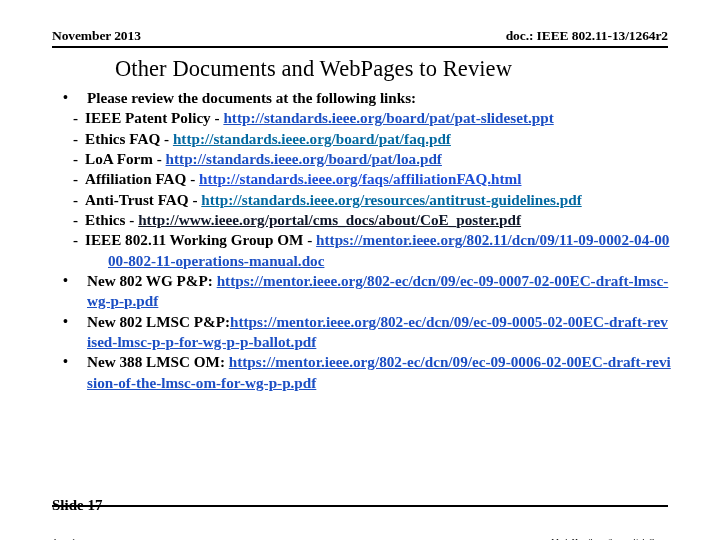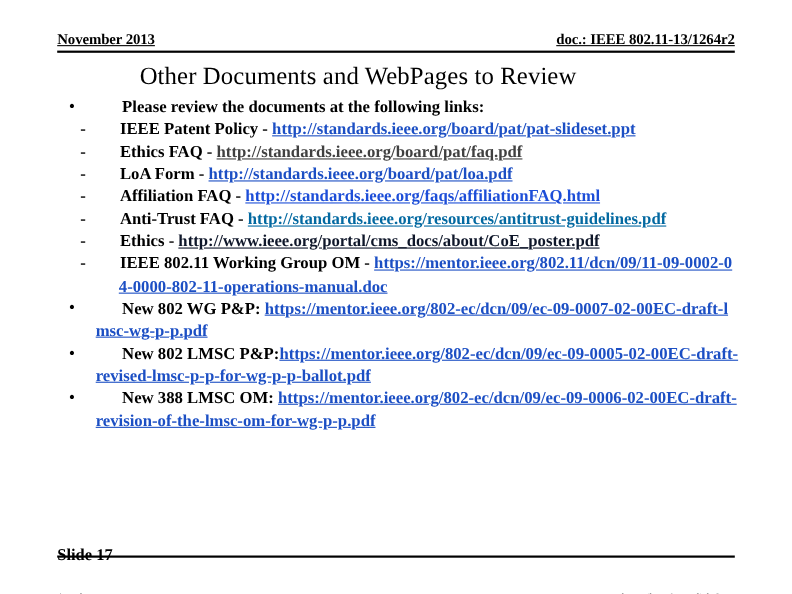--- a/index.html
+++ b/index.html
@@ -25,41 +25,39 @@
     height: 24px;
   }
   #slide-header .hdr-row {
     display: flex;
     justify-content: space-between;
     align-items: center;
     font-size: 13.5px;
     font-weight: bold;
     letter-spacing: -0.1px;
     line-height: 16px;
-    text-decoration: underline;
   }
   #slide-header .hdr-rule {
     margin-top: 2px;
     border-top: 2px solid #000000;
     width: 100%;
   }
 
   
   #slide-title {
     position: absolute;
     left: 0;
     top: 56px;
     width: 627px;
     text-align: center;
     font-size: 22.5px;
     font-weight: normal;
     line-height: 26px;
     letter-spacing: 0.1px;
     white-space: nowrap;
-    padding-left: 12px;
   }
 
   
   #slide-body {
     position: absolute;
     left: 60px;
     top: 88px;
     width: 612px;
     font-size: 15.2px;
     font-weight: bold;
@@ -98,21 +96,21 @@
     padding-left: 27px;
     text-indent: 0;
   }
 
   .lnk {
     color: #1c4fc4;
     text-decoration: underline;
     word-break: break-all;
     margin-top: 36px;
   }
-  .txt { color: #000000; margin-left: 24px; }
+  .txt { color: #000000; }
 
   
   #slide-footer {
     position: absolute;
     left: 52px;
     top: 505px;
     width: 616px;
   }
   #slide-footer .ftr-rule {
     border-top: 2px solid #000000;
@@ -153,21 +151,21 @@
     <span>doc.: IEEE 802.11-13/1264r2</span>
   </div>
   <div class="hdr-rule"></div>
 </div>
 
 <div id="slide-title">Other Documents and WebPages to Review</div>
 
 <div id="slide-body">
     <div class="blk lvl1 hang"><span class="marker">•</span><span class="txt">Please review the documents at the following links:</span></div>
     <div class="blk lvl2 hang"><span class="marker">-</span><span class="txt">IEEE Patent Policy - </span><span class="lnk" style="color: rgb(28, 79, 196);">http://standards.ieee.org/board/pat/pat-slideset.ppt</span></div>
-    <div class="blk lvl2 hang"><span class="marker">-</span><span class="txt">Ethics FAQ - </span><span class="lnk" style="color: #404040;">http://standards.ieee.org/board/pat/faq.pdf</span></div>
+    <div class="blk lvl2 hang"><span class="marker">-</span><span class="txt">Ethics FAQ - </span><span class="lnk" style="color: #0369a1;">http://standards.ieee.org/board/pat/faq.pdf</span></div>
     <div class="blk lvl2 hang"><span class="marker">-</span><span class="txt">LoA Form - </span><span class="lnk" style="color: rgb(28, 79, 196);">http://standards.ieee.org/board/pat/loa.pdf</span></div>
     <div class="blk lvl2 hang"><span class="marker">-</span><span class="txt">Affiliation FAQ - </span><span class="lnk" style="color: #1d4ed8;">http://standards.ieee.org/faqs/affiliationFAQ.html</span></div>
     <div class="blk lvl2 hang"><span class="marker">-</span><span class="txt">Anti-Trust FAQ - </span><span class="lnk" style="color: #0369a1;">http://standards.ieee.org/resources/antitrust-guidelines.pdf</span></div>
     <div class="blk lvl2 hang"><span class="marker">-</span><span class="txt">Ethics - </span><span class="lnk" style="color: #0f172a;">http://www.ieee.org/portal/cms_docs/about/CoE_poster.pdf</span></div>
     <div class="blk lvl2 hang"><span class="marker">-</span><span class="txt">IEEE 802.11 Working Group OM - </span><span class="lnk" style="color: rgb(28, 79, 196);">https://mentor.ieee.org/802.11/dcn/09/11-09-0002-04-0000-802-11-operations-manual.doc</span></div>
     <div class="blk lvl1 hang"><span class="marker">•</span><span class="txt">New 802 WG P&amp;P: </span><span class="lnk" style="color: rgb(28, 79, 196);">https://mentor.ieee.org/802-ec/dcn/09/ec-09-0007-02-00EC-draft-lmsc-wg-p-p.pdf</span></div>
     <div class="blk lvl1 hang"><span class="marker">•</span><span class="txt">New 802 LMSC P&amp;P:</span><span class="lnk" style="color: rgb(28, 79, 196);">https://mentor.ieee.org/802-ec/dcn/09/ec-09-0005-02-00EC-draft-revised-lmsc-p-p-for-wg-p-p-ballot.pdf</span></div>
     <div class="blk lvl1 hang"><span class="marker">•</span><span class="txt">New 388 LMSC OM: </span><span class="lnk" style="color: rgb(28, 79, 196);">https://mentor.ieee.org/802-ec/dcn/09/ec-09-0006-02-00EC-draft-revision-of-the-lmsc-om-for-wg-p-p.pdf</span></div>
   </div>
 

